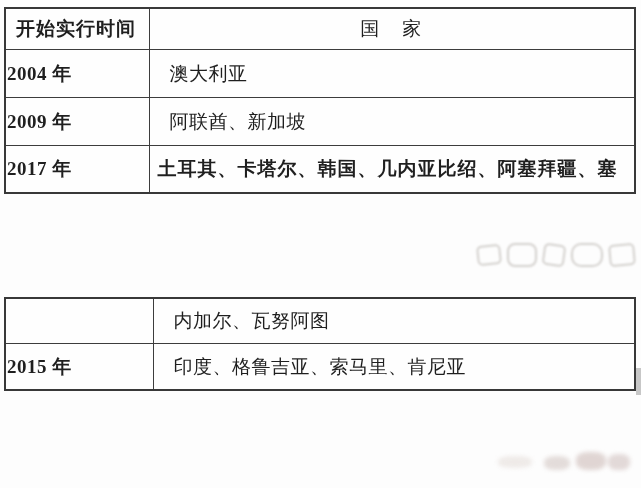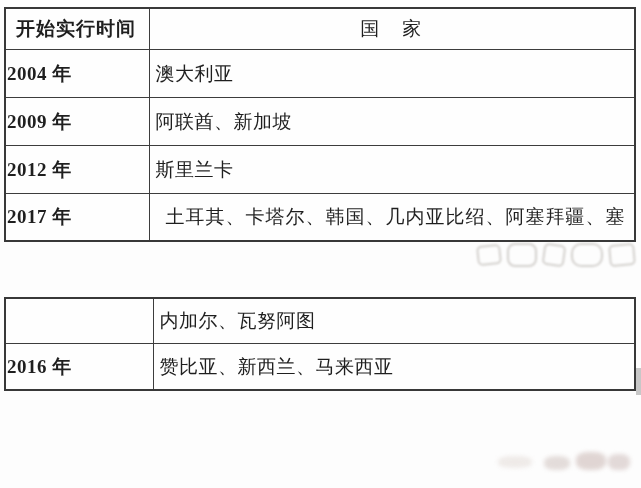--- a/index.html
+++ b/index.html
@@ -41,24 +41,24 @@
   #tbl2 tr{height:47px;}
   #tbl2 tr.cont{height:45px;}
 
   td.year{
     text-align:left;
     font-weight:bold;
     letter-spacing:.5px;
   }
   td.countries{
     text-align:left;
-    padding-left:6px;
+    padding-left:20px;
     letter-spacing:.5px;
   }
-  td.countries.long{letter-spacing:1px;padding-left:16px;}
+  td.countries.long{letter-spacing:1px;padding-left:8px;font-weight:bold;}
   td.hdr-left{
     font-weight:bold;
     text-align:left;
     padding-left:10px;
     letter-spacing:1px;
   }
   td.hdr-right{
     font-weight:normal;
     text-align:center;
     letter-spacing:2px;
@@ -116,43 +116,39 @@
     </tr>
     <tr>
       <td class="year">2004 年</td>
       <td class="countries">澳大利亚</td>
     </tr>
     <tr>
       <td class="year">2009 年</td>
       <td class="countries">阿联酋、新加坡</td>
     </tr>
     <tr>
-      <td class="year">2012 年</td>
-      <td class="countries">斯里兰卡</td>
-    </tr>
-    <tr>
       <td class="year">2017 年</td>
       <td class="countries long">土耳其、卡塔尔、韩国、几内亚比绍、阿塞拜疆、塞</td>
     </tr>
   </tbody>
     </table>
 
   <table class="grid" id="tbl2">
     <colgroup>
         <col class="c-year">
         <col class="c-countries">
       </colgroup>
     <tbody>
         <tr class="cont">
       <td class="year"></td>
       <td class="countries">内加尔、瓦努阿图</td>
     </tr>
     <tr>
-      <td class="year">2016 年</td>
-      <td class="countries">赞比亚、新西兰、马来西亚</td>
+      <td class="year">2015 年</td>
+      <td class="countries">印度、格鲁吉亚、索马里、肯尼亚</td>
     </tr>
   </tbody>
     </table>
 
   <div class="wm wm-gray">
     <i></i>
       <i></i>
       <i></i>
       <i></i>
       <i></i>

